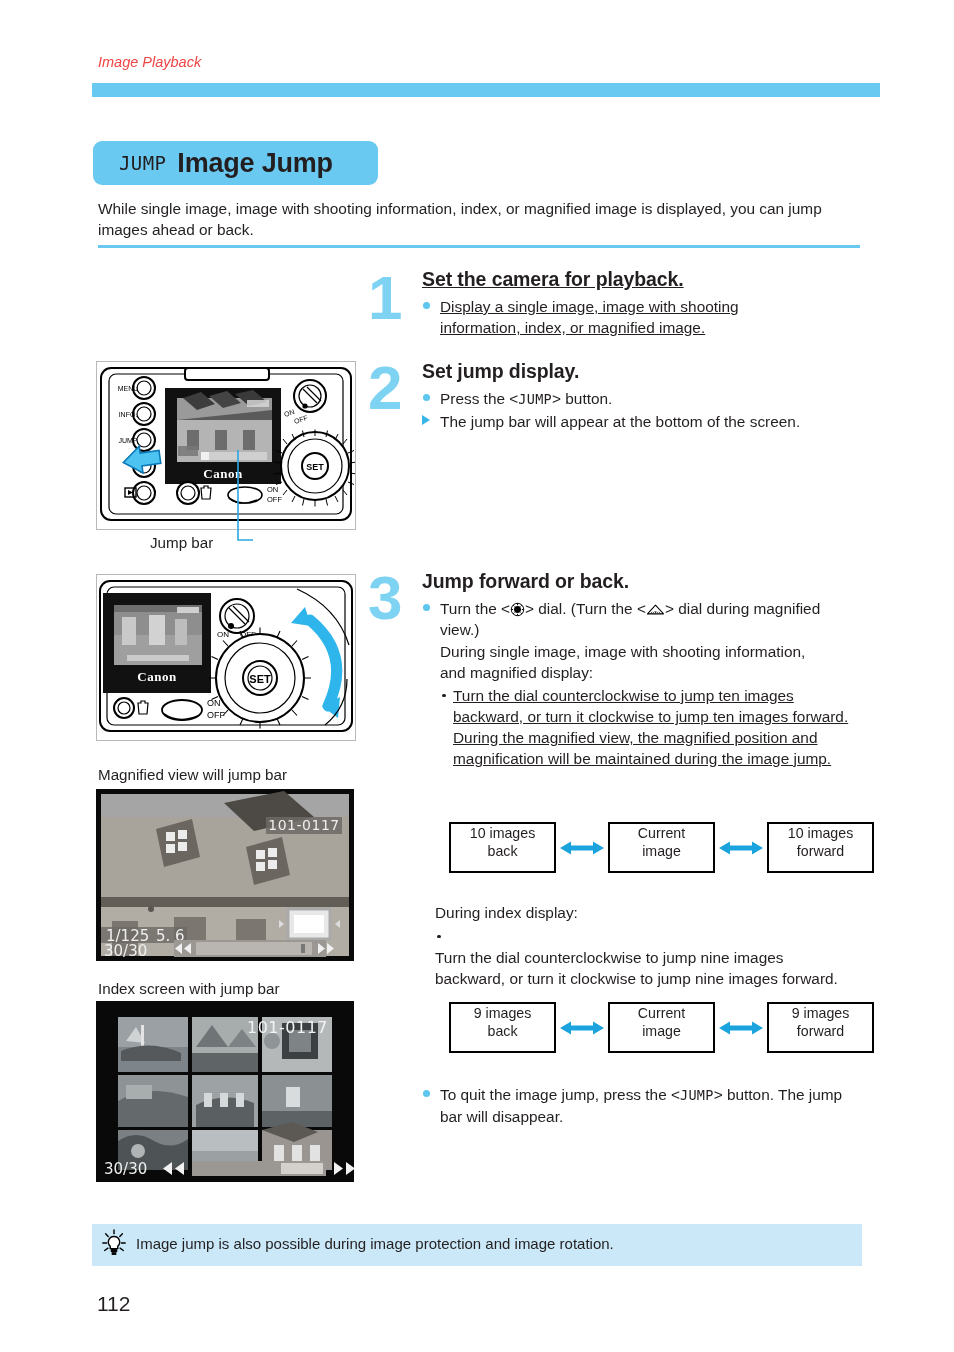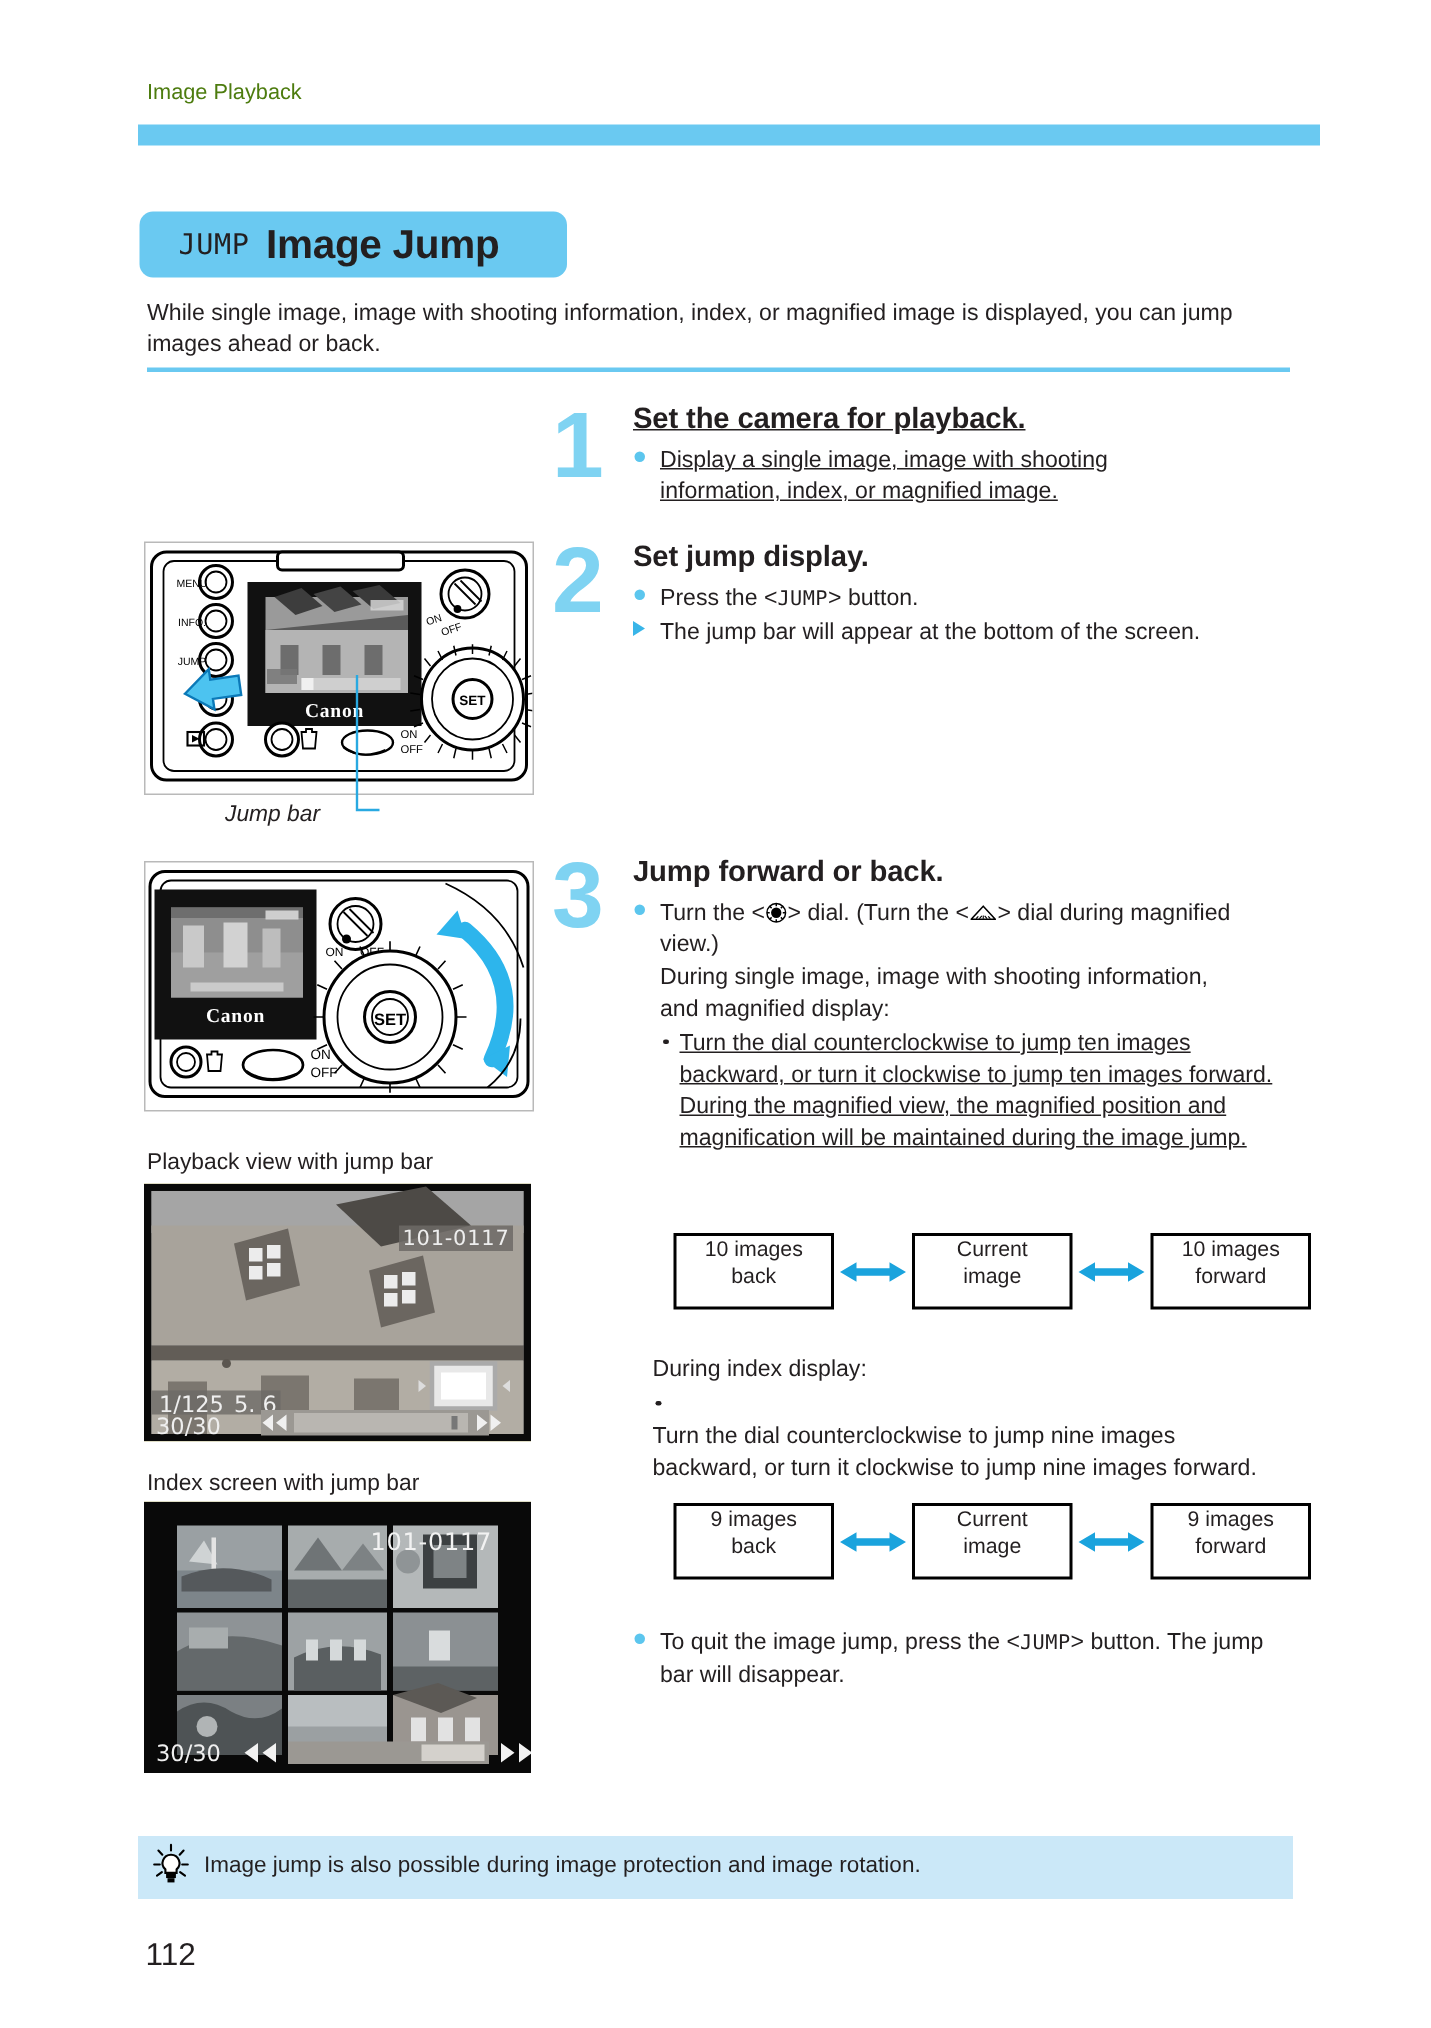--- a/index.html
+++ b/index.html
@@ -4,21 +4,21 @@
 <style>
   html,body{margin:0;padding:0;}
   body{
     width:954px;height:1352px;background:#ffffff;
     font-family:"Liberation Sans","DejaVu Sans",sans-serif;
     color:#231f20;overflow:hidden;position:relative;
   }
   .page{position:absolute;inset:0;}
 
   
-  .running-head{position:absolute;left:98px;top:54px;font-size:14.5px;color:#4d7c0f;}
+  .running-head{position:absolute;left:98px;top:54px;font-size:14.5px;color:#ef4444;font-style:italic;}
   .head-rule{position:absolute;left:92px;top:83px;width:788px;height:14px;background:#6ac9f1;}
 
   
   .title-chip{
     position:absolute;left:93px;top:141px;width:285px;height:44px;
     background:#6ac9f1;border-radius:9px;display:flex;align-items:center;
   }
   .title-chip .jump-tag{
     font-family:"DejaVu Sans Mono","Liberation Mono",monospace;
     font-size:19px;letter-spacing:.4px;margin-left:26px;color:#231f20;
@@ -179,21 +179,21 @@
         <path d="M132 136 q12 9 28 2" fill="#fff"></path>
       </g>
       <text x="170" y="130" font-size="7.5" fill="#000" font-family="Liberation Sans, sans-serif">ON</text>
       <text x="170" y="140" font-size="7.5" fill="#000" font-family="Liberation Sans, sans-serif">OFF</text>
     </svg>
   </div>
 
   <svg style="position:absolute;left:145px;top:440px;" width="110" height="110">
     <path d="M93 10 L93 100 L108 100" stroke="#29a9e1" stroke-width="1.6" fill="none"></path>
   </svg>
-  <div class="figcap" style="left:150px;top:534px;font-style:italic;">Jump bar</div>
+  <div class="figcap" style="left:150px;top:534px;">Jump bar</div>
 
   <div class="stepnum" style="left:368px;top:572px;">3</div>
   <div class="step-body" style="left:422px;top:570px;width:450px;">
     <div class="step-title">Jump forward or back.</div>
     <div class="bullet-row">
       <span class="mk"><i class="dot"></i></span>
       <span style="width:420px"><span>Turn the &lt;</span><svg class="dialglyph" viewBox="0 0 20 20">
             <circle cx="10" cy="10" r="8.3" fill="#fff" stroke="#000" stroke-width="1.3"></circle>
             <circle cx="10" cy="10" r="4.6" fill="#000"></circle>
             <g stroke="#000" stroke-width="1.3">
@@ -325,21 +325,21 @@
       <span>9 images</span>
       <span>forward</span>
     </div>
   </div>
 
   <div class="bullet-row" style="position:absolute;left:422px;top:1084px;width:445px;">
     <span class="mk"><i class="dot"></i></span>
     <span style="width:425px"><span>To quit the image jump, press the &lt;</span><span class="keytag">JUMP</span><span>&gt;  button. The jump bar will disappear.</span></span>
   </div>
 
-  <div class="figcap" style="left:98px;top:766px;">Playback view with jump bar</div>
+  <div class="figcap" style="left:98px;top:766px;">Magnified view will jump bar</div>
   <div class="shot" style="left:96px;top:789px;width:258px;height:172px;">
     <svg width="258" height="172" viewBox="0 0 258 172">
       <rect width="258" height="172" fill="#0a0a0a"></rect>
       <g>
         <rect x="5" y="5" width="248" height="162" fill="#8c8c8c"></rect>
 
         <rect x="5" y="5" width="248" height="28" fill="#a5a5a5"></rect>
 
         <rect x="5" y="28" width="248" height="80" fill="#a8a39b"></rect>
 

